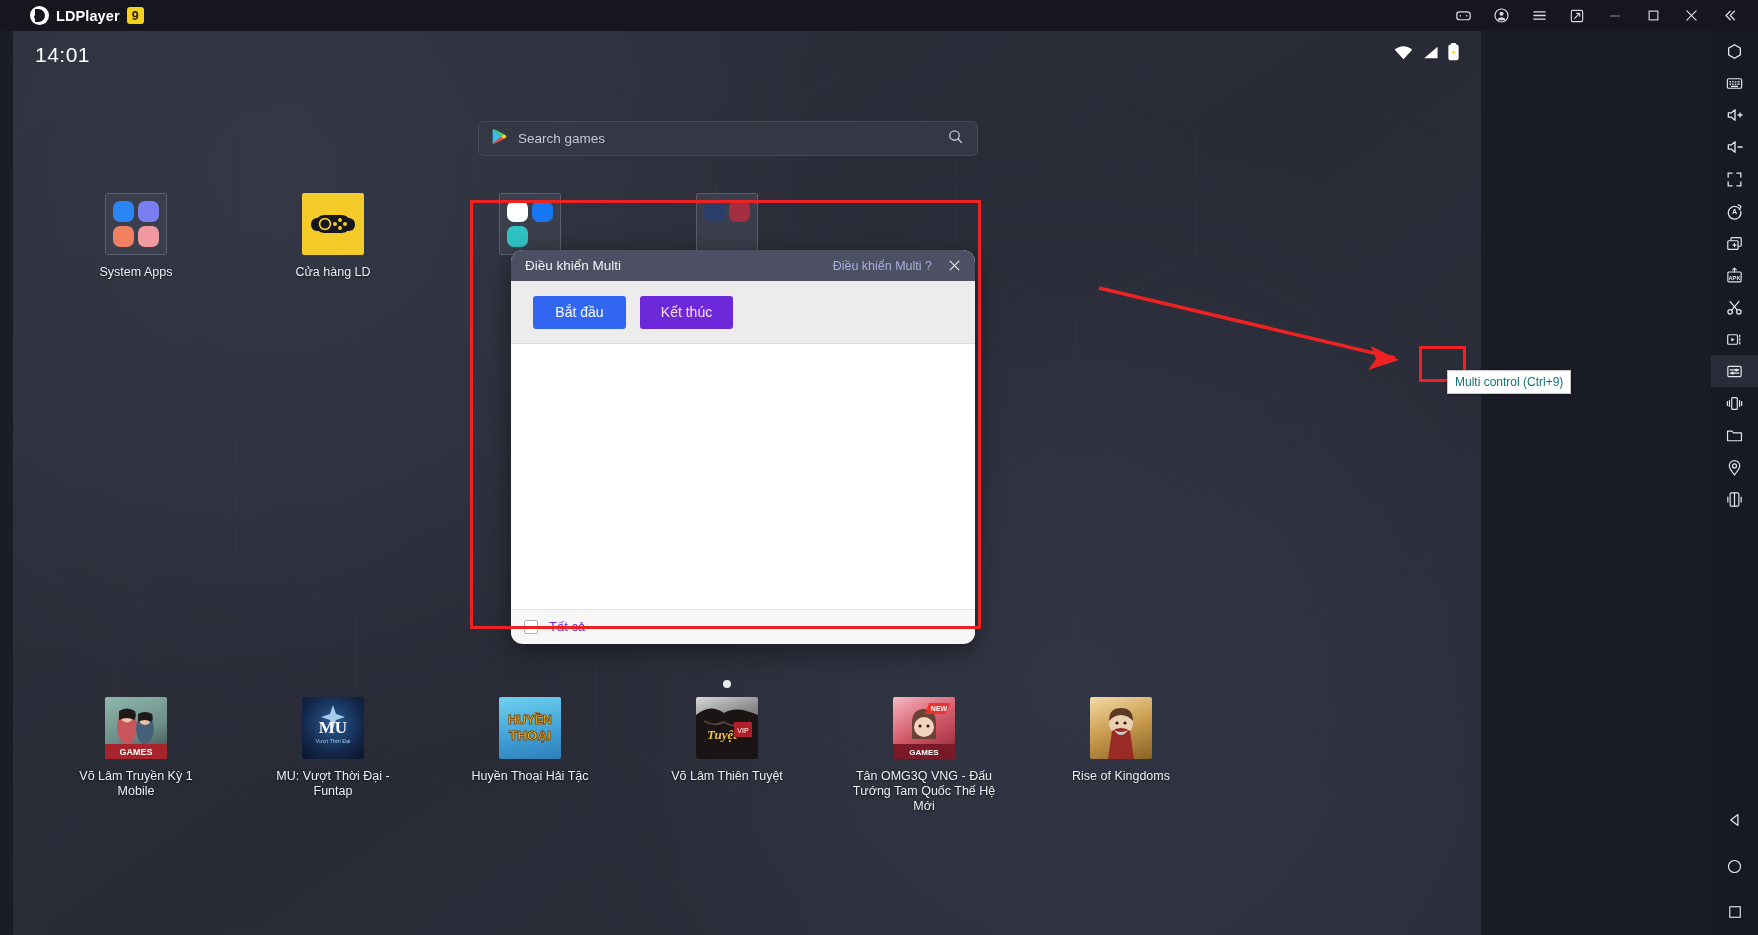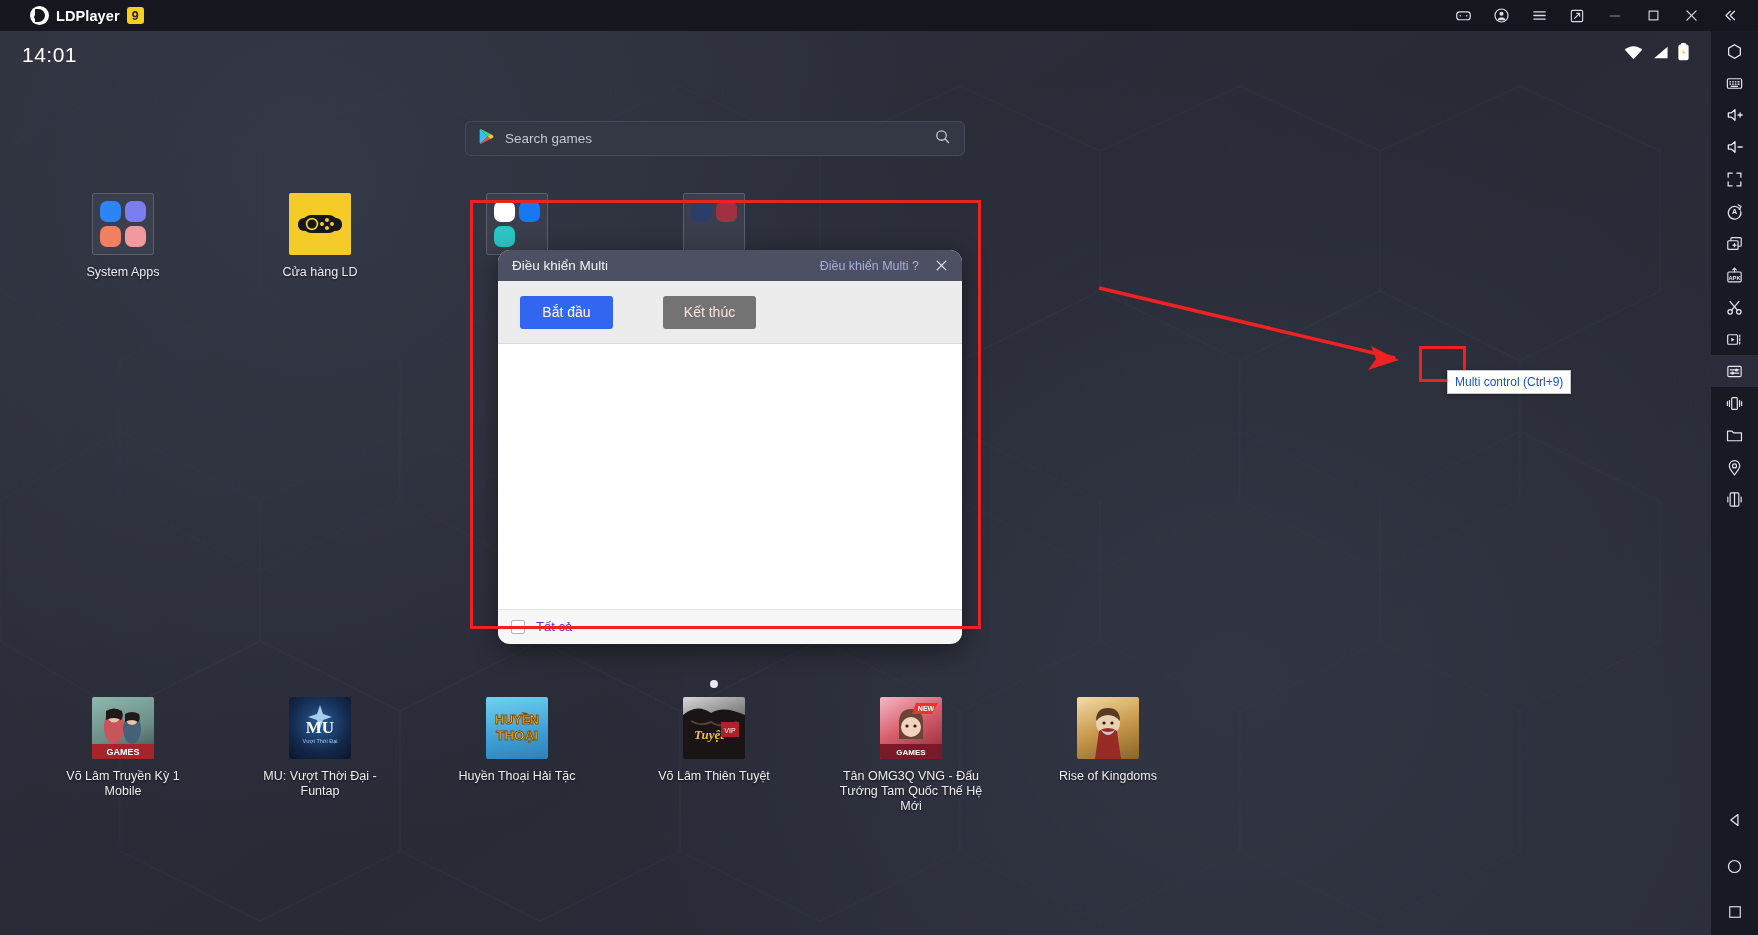--- a/index.html
+++ b/index.html
@@ -38,21 +38,21 @@
   }
   .tb-right { margin-left: auto; display: flex; align-items: center; padding-right: 10px; }
   .tb-btn {
     width: 38px; height: 31px; display: flex; align-items: center; justify-content: center;
     color: #d9dce6; cursor: pointer;
   }
   .tb-btn svg { display: block; }
 
   
   .screen {
-    position: absolute; top: 31px; left: 0; width: 1711px; height: 904px;
+    position: absolute; top: 31px; left: 13px; width: 1468px; height: 904px;
     background:
       radial-gradient(circle at 18% 16%, #343846 0%, rgba(52,56,70,0) 42%),
       radial-gradient(circle at 72% 72%, #323644 0%, rgba(50,54,68,0) 45%),
       linear-gradient(145deg, #2e313d 0%, #282b36 50%, #2b2e3a 100%);
     overflow: hidden;
   }
   .hexbg { position: absolute; inset: 0; opacity: .5; }
 
   
   .status-time {
@@ -124,21 +124,21 @@
   }
   .dlg-toolbar {
     height: 63px; background: #ececec; border-bottom: 1px solid #dcdcdc;
     display: flex; align-items: center; gap: 14px; padding-left: 22px;
   }
   .btn {
     height: 33px; min-width: 93px; border: none; border-radius: 3px;
     font-size: 14px; font-family: inherit; cursor: pointer; padding: 0 16px;
   }
   .btn-start { background: #3366f0; color: #ffffff; }
-  .btn-stop { background: #737373; color: #fbe2e3; cursor: default; margin-left: 36px; }
+  .btn-stop { background: #6d28d9; color: #fbe2e3; cursor: default; }
   .dlg-body { height: 265px; background: #ffffff; }
   .dlg-foot {
     height: 34px; background: #f7f7f7; border-top: 1px solid #e3e3e3;
     display: flex; align-items: center; gap: 11px; padding-left: 13px;
   }
   .cbox {
     width: 14px; height: 14px; border: 1px solid #b4b4b4; border-radius: 2px;
     background: #fff; cursor: pointer;
   }
   .cbox-lbl { color: #6d28d9; font-size: 13px; }
@@ -153,21 +153,21 @@
     width: 47px; height: 32px; display: flex; align-items: center; justify-content: center;
     color: #e4e6ee; cursor: pointer;
   }
   .sb-btn.active { background: #2a2d39; }
   .sb-spacer { flex: 1; }
   .sb-nav { width: 47px; height: 46px; display: flex; align-items: center; justify-content: center;
             color: #e4e6ee; cursor: pointer; }
 
   .tooltip {
     position: absolute; left: 1447px; top: 370px; z-index: 45;
-    background: #ffffff; color: #1d4ed8; font-size: 12px;
+    background: #ffffff; color: #0f766e; font-size: 12px;
     padding: 4px 7px; border: 1px solid #c8c8c8; white-space: nowrap;
     box-shadow: 0 1px 4px rgba(0,0,0,.3);
   }
 </style>
 </head>
 <body>
 
 <div id="app">
 
   <div class="titlebar">

